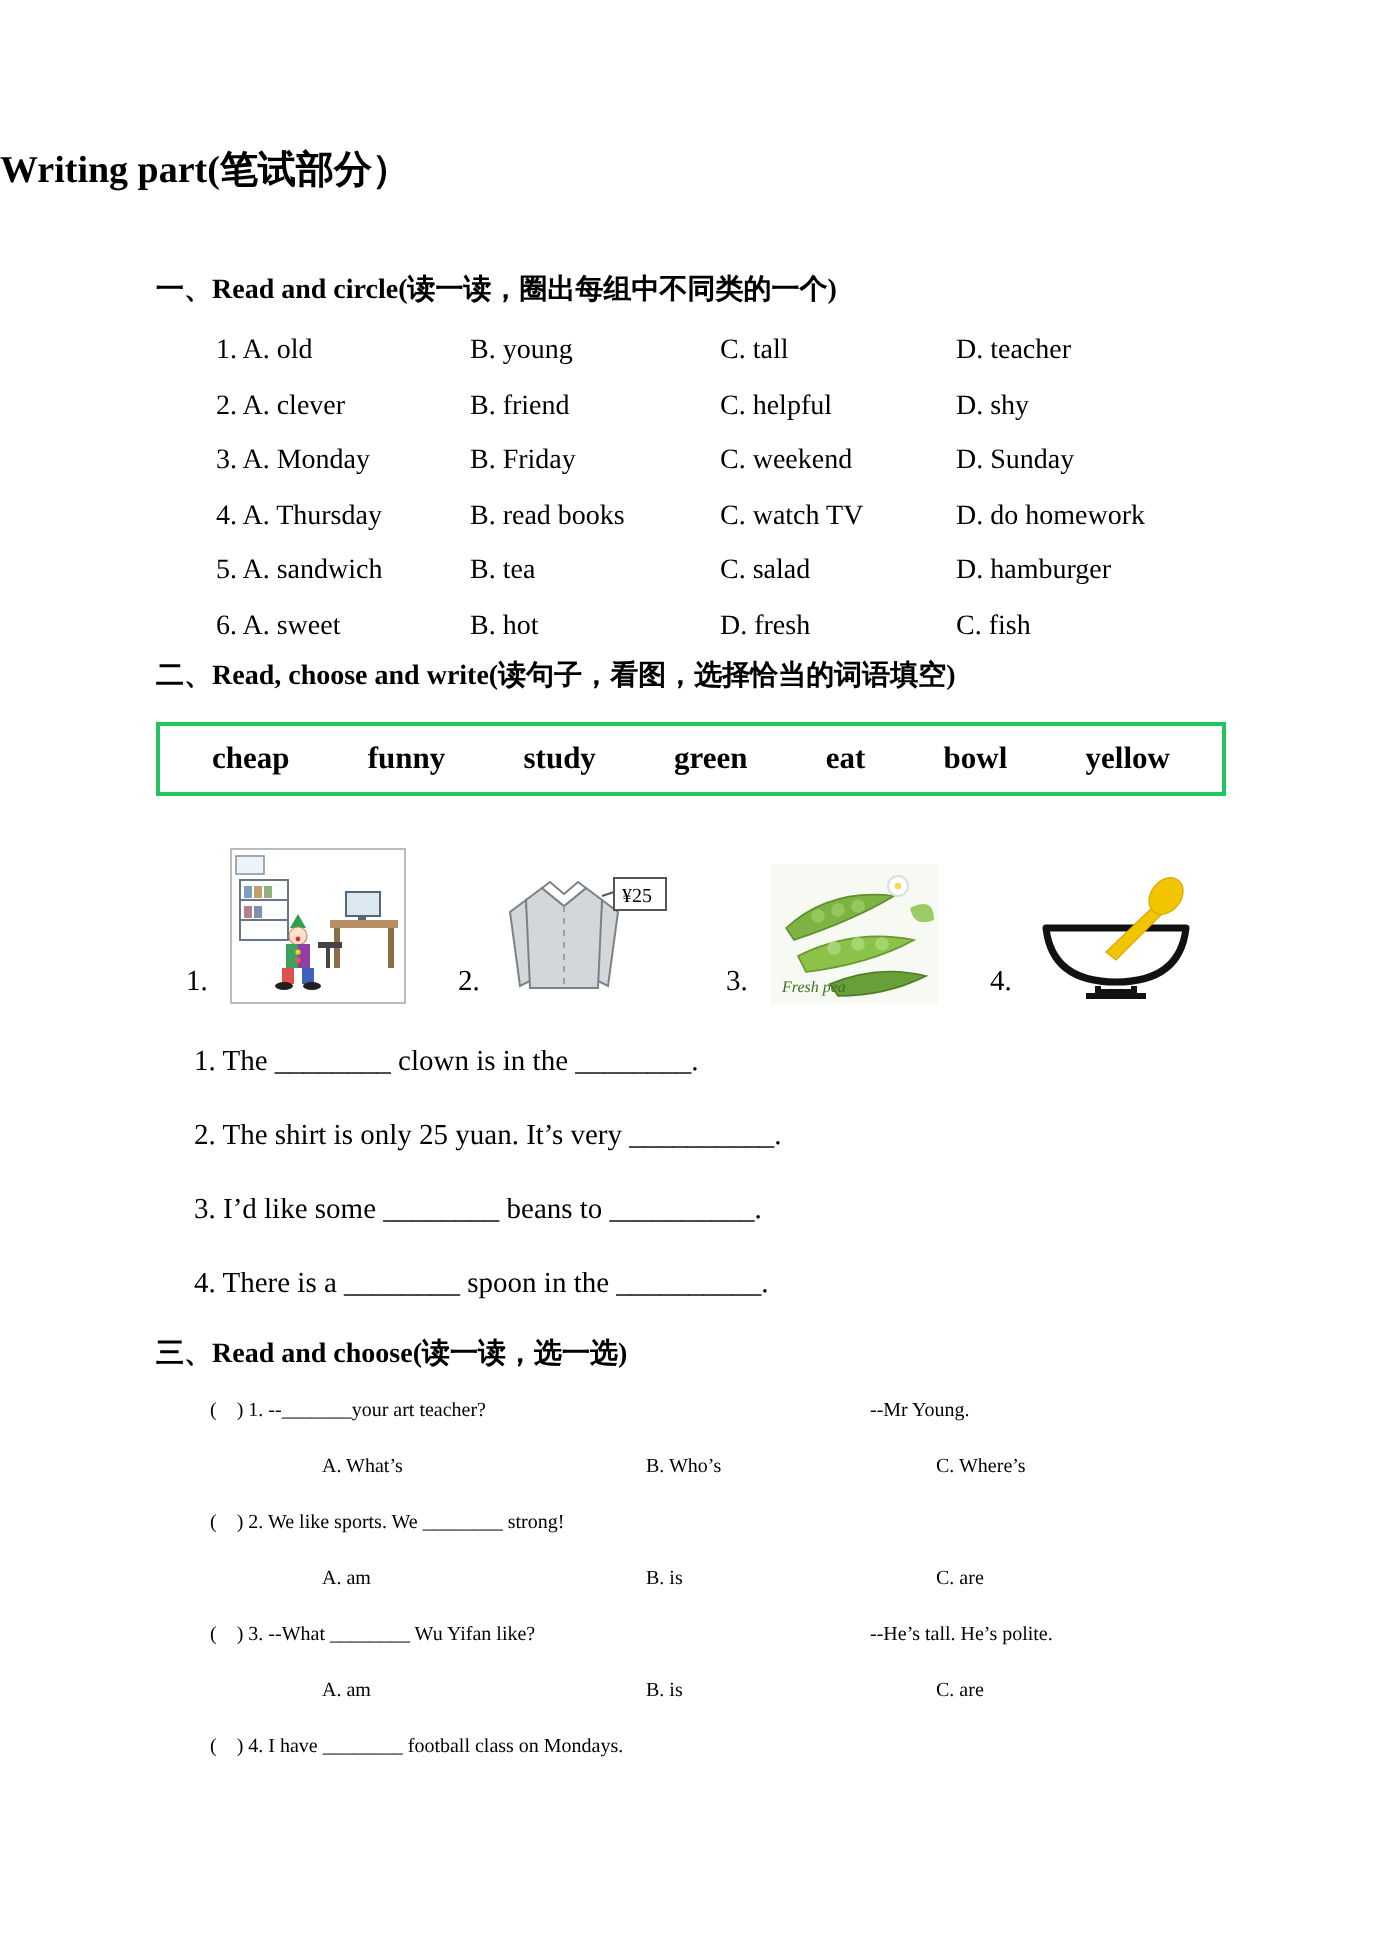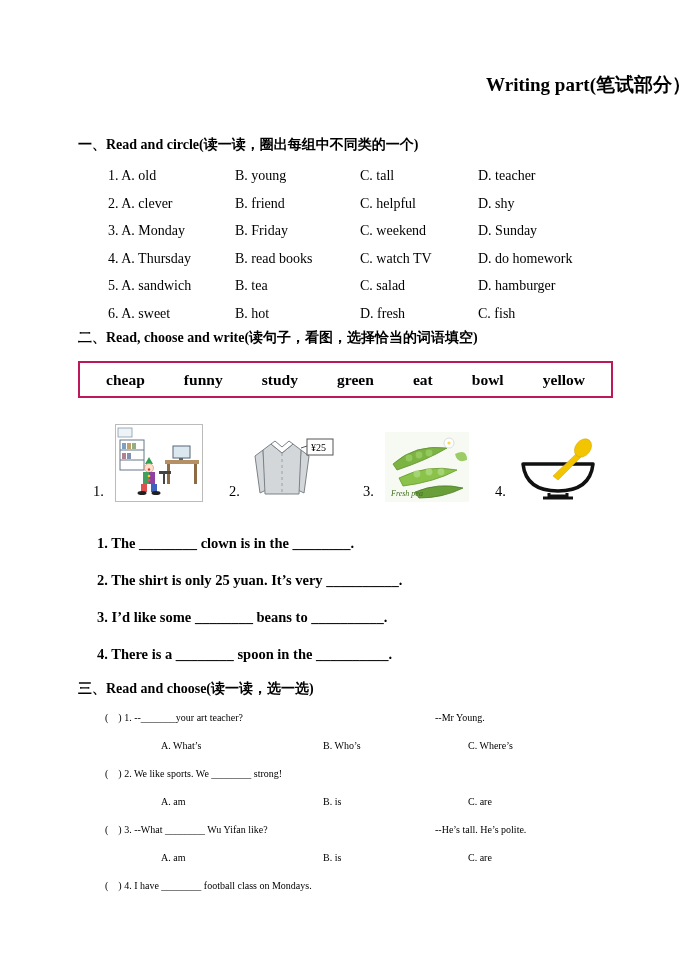--- a/index.html
+++ b/index.html
@@ -7,21 +7,21 @@
     position:relative;
     width:691px; height:978px;
     background:#ffffff;
     font-family:"Liberation Serif","DejaVu Serif",serif;
     color:#000;
     overflow:hidden;
   }
   .content { margin:0 78px; }
   .title {
     padding-top:72px;
-    text-align:right;
+    text-align:left;
     font-size:19px;
     font-weight:bold;
   }
   .sec-heading {
     font-size:14px;
     font-weight:bold;
     white-space:pre;
   }
   .sec1-heading { margin-top:38px; }
   
@@ -29,34 +29,34 @@
   .s1-row {
     display:grid;
     grid-template-columns:127px 125px 118px auto;
     line-height:27.5px;
     white-space:pre;
   }
   .sec2-heading { margin-top:2px; }
   
   .word-box {
     margin-top:14px;
-    border:2px solid #be185d;
+    border:2px solid #22c55e;
     display:flex;
     justify-content:space-between;
     padding:4px 26px;
     font-size:15.5px;
     font-weight:bold;
     line-height:25px;
   }
   
   .pics { display:flex; align-items:flex-end; padding-left:15px; margin-top:22px; height:82px; }
   .pic-cell { display:flex; align-items:flex-end; margin-right:26px; }
   .pic-num { width:22px; font-size:14.5px; padding-bottom:2px; }
   
-  .sentences { margin-top:30px; padding-left:19px; font-size:14.5px;font-weight:bold; }
+  .sentences { margin-top:18px; padding-left:19px; font-size:14.5px; }
   .sentence { margin-bottom:15px; line-height:22px; white-space:pre; }
   .sec3-heading { margin-top:14px; }
   
   .s3 { margin-top:6px; padding-left:27px; font-size:10px; }
   .q-line { display:flex; line-height:28px; }
   .q-text { width:330px; white-space:pre; }
   .q-answer { white-space:pre; }
   .opt-line { display:flex; line-height:28px; padding-left:43px; }
   .opt-a { width:162px; white-space:pre;margin-left:13px; }
   .opt-b { width:145px; white-space:pre; }

